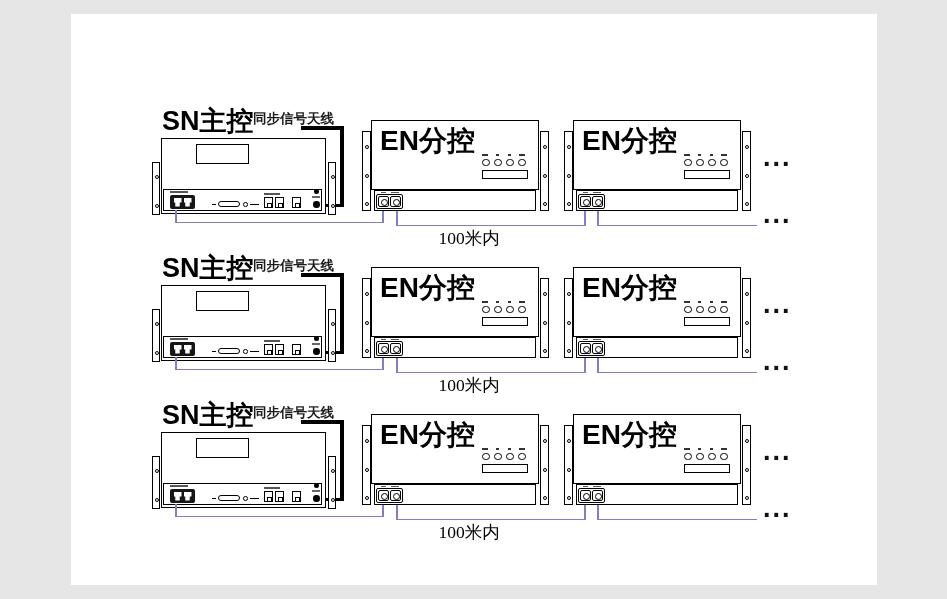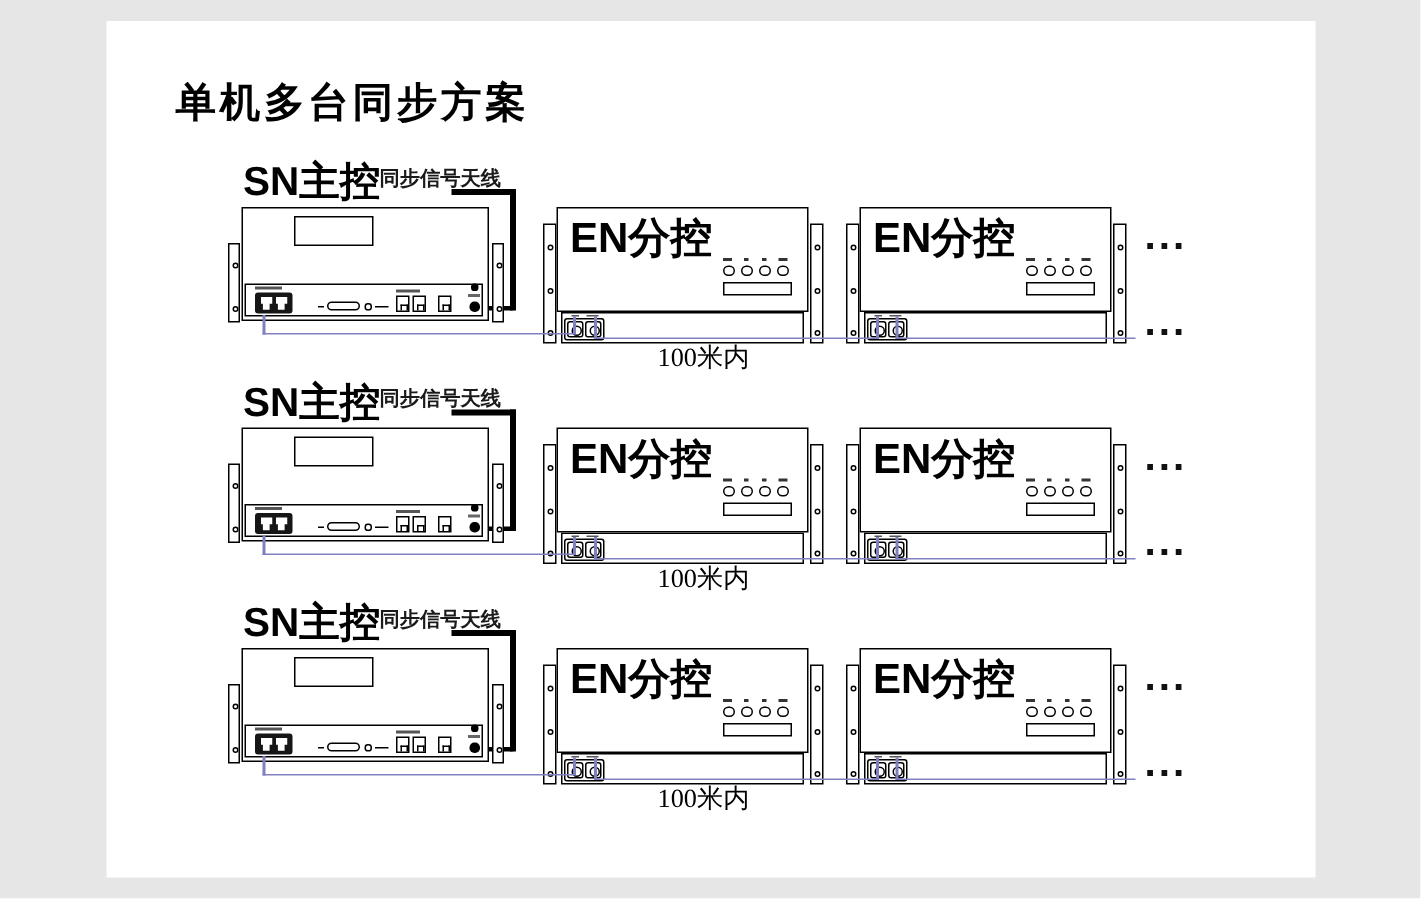--- a/index.html
+++ b/index.html
@@ -35,21 +35,21 @@
   .sp3 { left:31px; top:2px; width:4.5px; height:4.5px; border:1px solid #000; border-radius:50%; }
   .sp4 { left:38px; top:3.5px; width:9px; height:1.6px; background:#000; }
   .rj { width:9px; height:11px; border:1.2px solid #000; }
   .rj:after { content:""; position:absolute; left:1.8px; bottom:0; width:3.2px; height:3.2px; border-left:1px solid #000; border-right:1px solid #000; border-top:1px solid #000; }
   .rja { left:100px; top:7px; } .rjb { left:111px; top:7px; } .rjc { left:128px; top:7px; }
   .adot { border-radius:50%; background:#000; }
   .adt { left:150px; top:-1px; width:4.5px; height:4.5px; }
   .amark { left:148px; top:6px; width:8px; height:1.5px; background:#666; }
   .adb { left:149px; top:11px; width:6.5px; height:6.5px; }
   
-  .en-dev { top:38px; width:187px; height:91px; }
+  .en-dev { top:20px; width:187px; height:91px; }
   .en1 { left:291px; } .en2 { left:493px; }
   .en-dev .ear { top:11px; width:9px; height:80px; border:1.2px solid #000; background:#fff; }
   .en-dev .el { left:0; } .en-dev .er { left:178px; }
   .en-dev .ea { top:13px; } .en-dev .eb { top:42px; } .en-dev .ec { top:70px; }
   .en-box { left:9px; top:0; width:168px; height:70px; border:1.5px solid #000; background:#fff; }
   .enl { position:absolute; left:8px; top:1px; font-size:28px; font-weight:bold; color:#000; }
   .btns { left:110px; top:33px; width:50px; height:14px; }
   .bm { top:0; height:1.6px; background:#333; }
   .bm1 { left:0; width:6px; } .bm2 { left:14px; width:2.5px; } .bm3 { left:26px; width:2.5px; } .bm4 { left:37px; width:6px; }
   .btn { top:4.5px; width:7.5px; height:7.5px; border:1.3px solid #000; border-radius:50%; }
@@ -73,21 +73,20 @@
   .w8 { left:526px; top:124.5px; width:160px; height:1.6px; }
   .dist { left:338px; top:126px; width:120px; text-align:center; font-size:17.5px; color:#000; font-family:"Liberation Serif",serif; }
   .dots { left:692px; font-size:27px; font-weight:bold; letter-spacing:2px; color:#111; line-height:27px; }
   .dt { top:44px; } .db { top:101px; }
 </style>
 </head>
 <body>
 
 <div id="screen" style="background: rgb(230, 230, 230);">
 <div id="canvas" style="background: rgb(255, 255, 255);">
-  <div class="title">单机多台同步方案</div>
 
   <div class="row r1">
     <div class="snl">SN主控</div>
     <div class="antl">同步信号天线</div>
     <i class="abs ac ac1" style="background: rgb(0, 0, 0);"></i>
     <i class="abs ac ac2" style="background: rgb(0, 0, 0);"></i>
     <i class="abs ac ac3" style="background: rgb(0, 0, 0);"></i>
     <div class="abs sn-dev">
       <div class="abs ear el">
             <i class="abs screw s1"></i>

